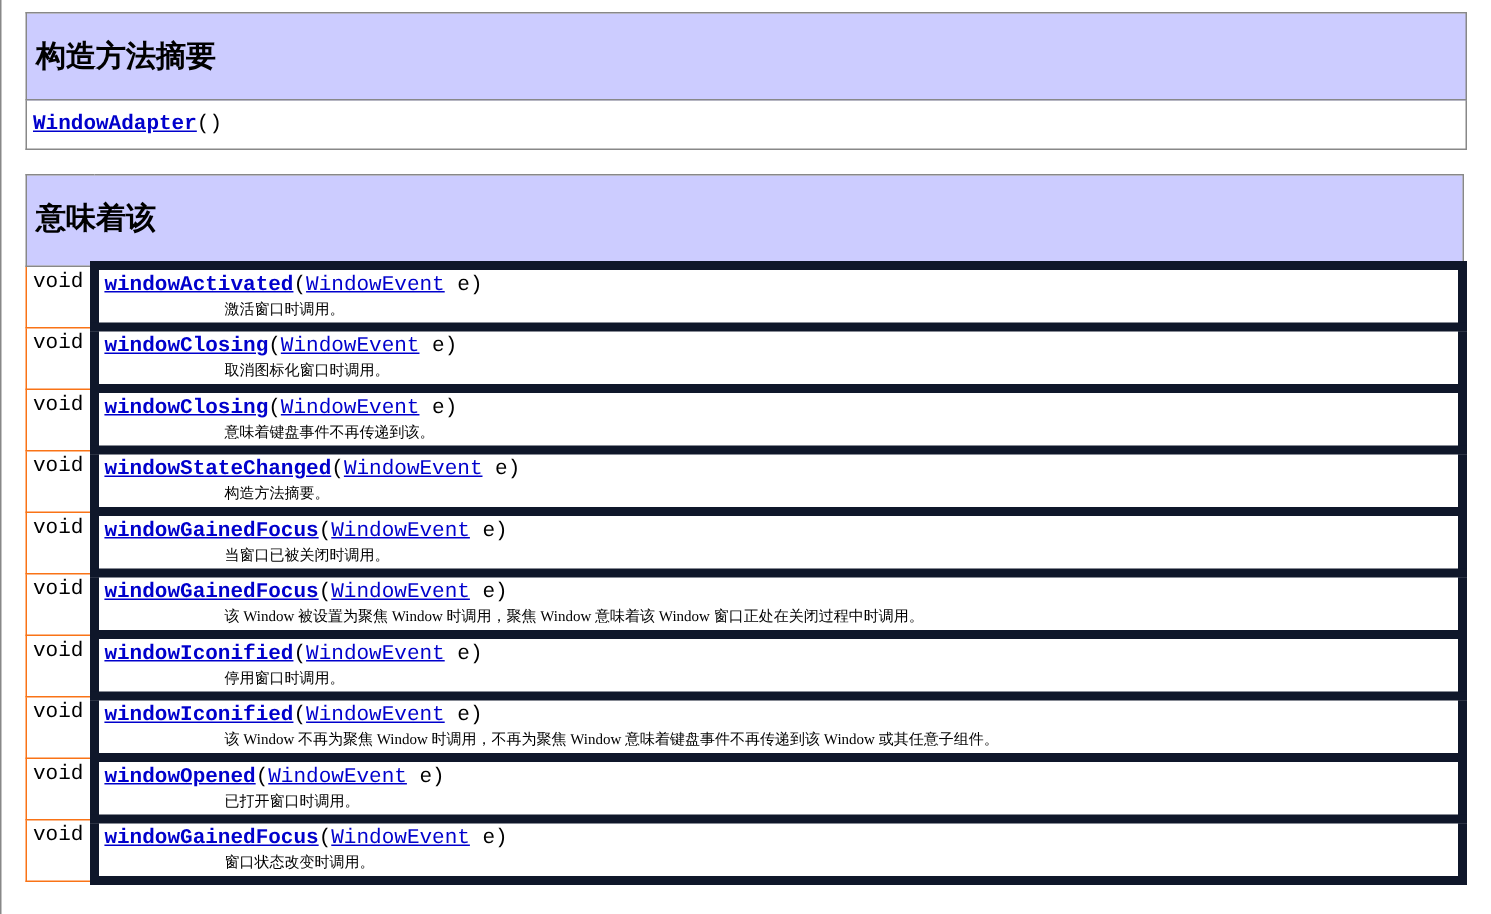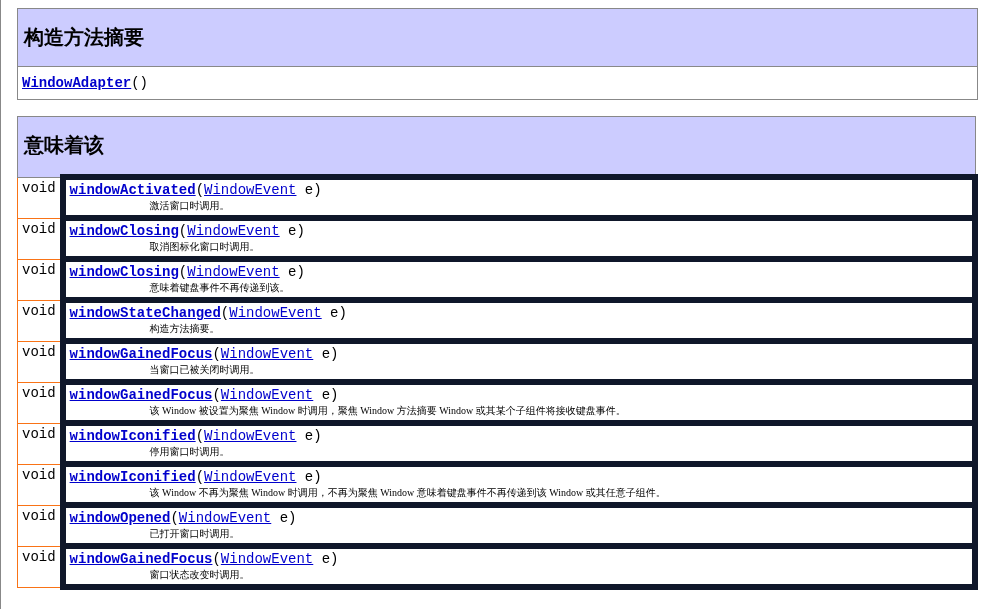--- a/index.html
+++ b/index.html
@@ -112,21 +112,21 @@
         <tr>
           <td class="retcol"> void</td>
           <td class="descol"><a href="#" class="method-link">windowStateChanged</a><span class="sig">(</span><a href="#" class="param-link">WindowEvent</a><span class="sig"> e)</span><span class="desc">构造方法摘要。</span></td>
         </tr>
         <tr>
           <td class="retcol"> void</td>
           <td class="descol"><a href="#" class="method-link">windowGainedFocus</a><span class="sig">(</span><a href="#" class="param-link">WindowEvent</a><span class="sig"> e)</span><span class="desc">当窗口已被关闭时调用。</span></td>
         </tr>
         <tr>
           <td class="retcol"> void</td>
-          <td class="descol"><a href="#" class="method-link">windowGainedFocus</a><span class="sig">(</span><a href="#" class="param-link">WindowEvent</a><span class="sig"> e)</span><span class="desc">该 Window 被设置为聚焦 Window 时调用，聚焦 Window 方法摘要 Window 或其某个子组件将接收键盘事件。</span></td>
+          <td class="descol"><a href="#" class="method-link">windowGainedFocus</a><span class="sig">(</span><a href="#" class="param-link">WindowEvent</a><span class="sig"> e)</span><span class="desc">该 Window 被设置为聚焦 Window 时调用，聚焦 Window 意味着该 Window 窗口正处在关闭过程中时调用。</span></td>
         </tr>
         <tr>
           <td class="retcol"> void</td>
           <td class="descol"><a href="#" class="method-link">windowIconified</a><span class="sig">(</span><a href="#" class="param-link">WindowEvent</a><span class="sig"> e)</span><span class="desc">停用窗口时调用。</span></td>
         </tr>
         <tr>
           <td class="retcol"> void</td>
           <td class="descol"><a href="#" class="method-link">windowIconified</a><span class="sig">(</span><a href="#" class="param-link">WindowEvent</a><span class="sig"> e)</span><span class="desc">该 Window 不再为聚焦 Window 时调用，不再为聚焦 Window 意味着键盘事件不再传递到该 Window 或其任意子组件。</span></td>
         </tr>
         <tr>

